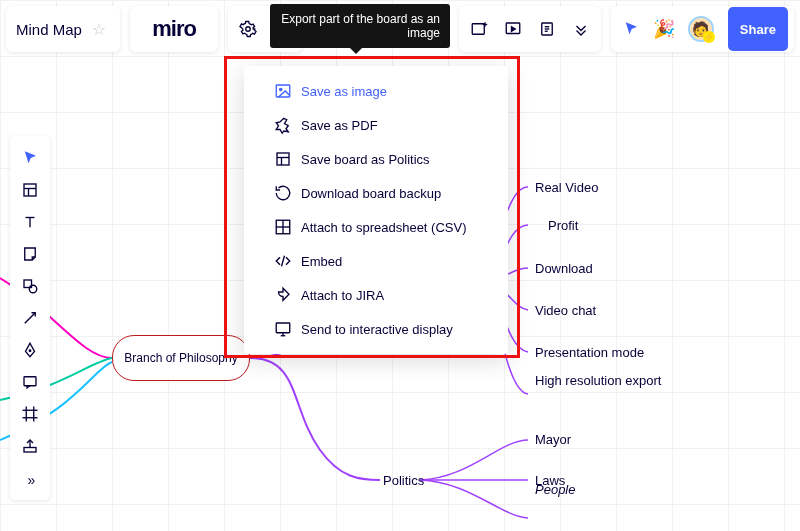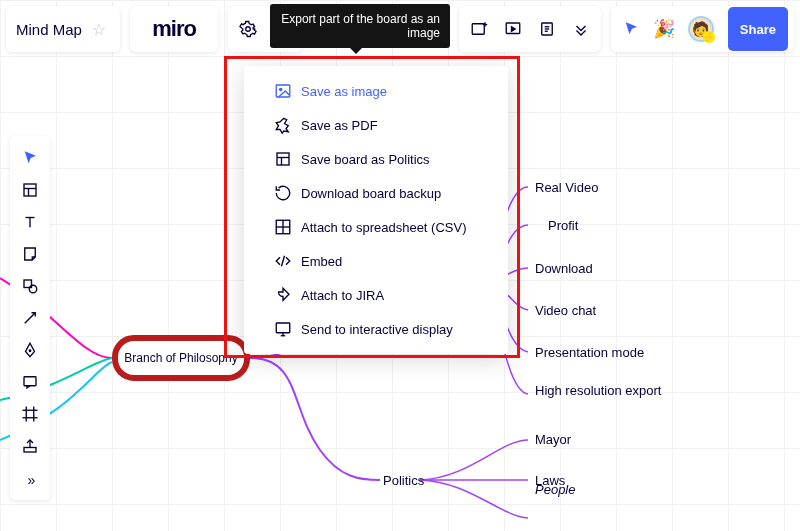--- a/index.html
+++ b/index.html
@@ -41,21 +41,21 @@
   
   .tools { position: absolute; left: 10px; top: 136px; width: 40px; background: #fff; border-radius: 5px; box-shadow: 0 1px 4px rgba(0,0,0,.10); display: flex; flex-direction: column; align-items: center; padding: 6px 0; z-index: 5;}
   .tool { width: 40px; height: 32px; display: flex; align-items: center; justify-content: center; color: #050038; }
   .tool svg { width: 18px; height: 18px; stroke: currentColor; fill: none; stroke-width: 1.8; }
   .tool.sel { color: #4262ff; }
   .chev { font-size: 14px; letter-spacing: -3px; padding-top: 4px; }
 
   
   .root-node {
     position: absolute; left: 112px; top: 335px; width: 138px; height: 46px;
-    border: 6px solid #b91c1c; border-radius: 22px;
+    border: 1px solid #b91c1c; border-radius: 22px;
     display: flex; align-items: center; justify-content: center;
     font-size: 12px; color: #050038; background: #fff; z-index: 2;
   }
   .child-node { position: absolute; font-size: 13px; color: #050038; z-index: 2; }
 
   svg.links { position: absolute; inset: 0; width: 800px; height: 531px; z-index: 1; }
 
   
   .menu {
     position: absolute; left: 244px; top: 66px; width: 264px;
@@ -99,21 +99,21 @@
 <div class="root-node">
     <span>Branch of  Philosophy</span>
   </div>
 <div class="child-node" style="left:383px; top:473px;"><span>Politics</span></div>
 
 <div class="child-node" style="left:535px; top:180px;"><span>Real Video</span></div>
 <div class="child-node" style="left:548px; top:218px;"><span>Profit</span></div>
 <div class="child-node" style="left:535px; top:261px;"><span>Download</span></div>
 <div class="child-node" style="left:535px; top:303px;"><span>Video chat</span></div>
 <div class="child-node" style="left:535px; top:345px;"><span>Presentation mode</span></div>
-<div class="child-node" style="left:535px; top:383px;"><span>High resolution export</span></div>
+<div class="child-node" style="left:535px; top:373px;"><span>High resolution export</span></div>
 
 <div class="child-node" style="left:535px; top:432px;"><span>Mayor</span></div>
 <div class="child-node" style="left:535px; top:473px;"><span>Laws</span></div>
 <div class="child-node" style="left:535px; top:482px;font-style:italic;"><span>People</span></div>
 
 <div class="topbar">
   <div class="group">
     <span class="board-title">Mind Map</span>
     <span class="star-outline">☆</span>
   </div>

